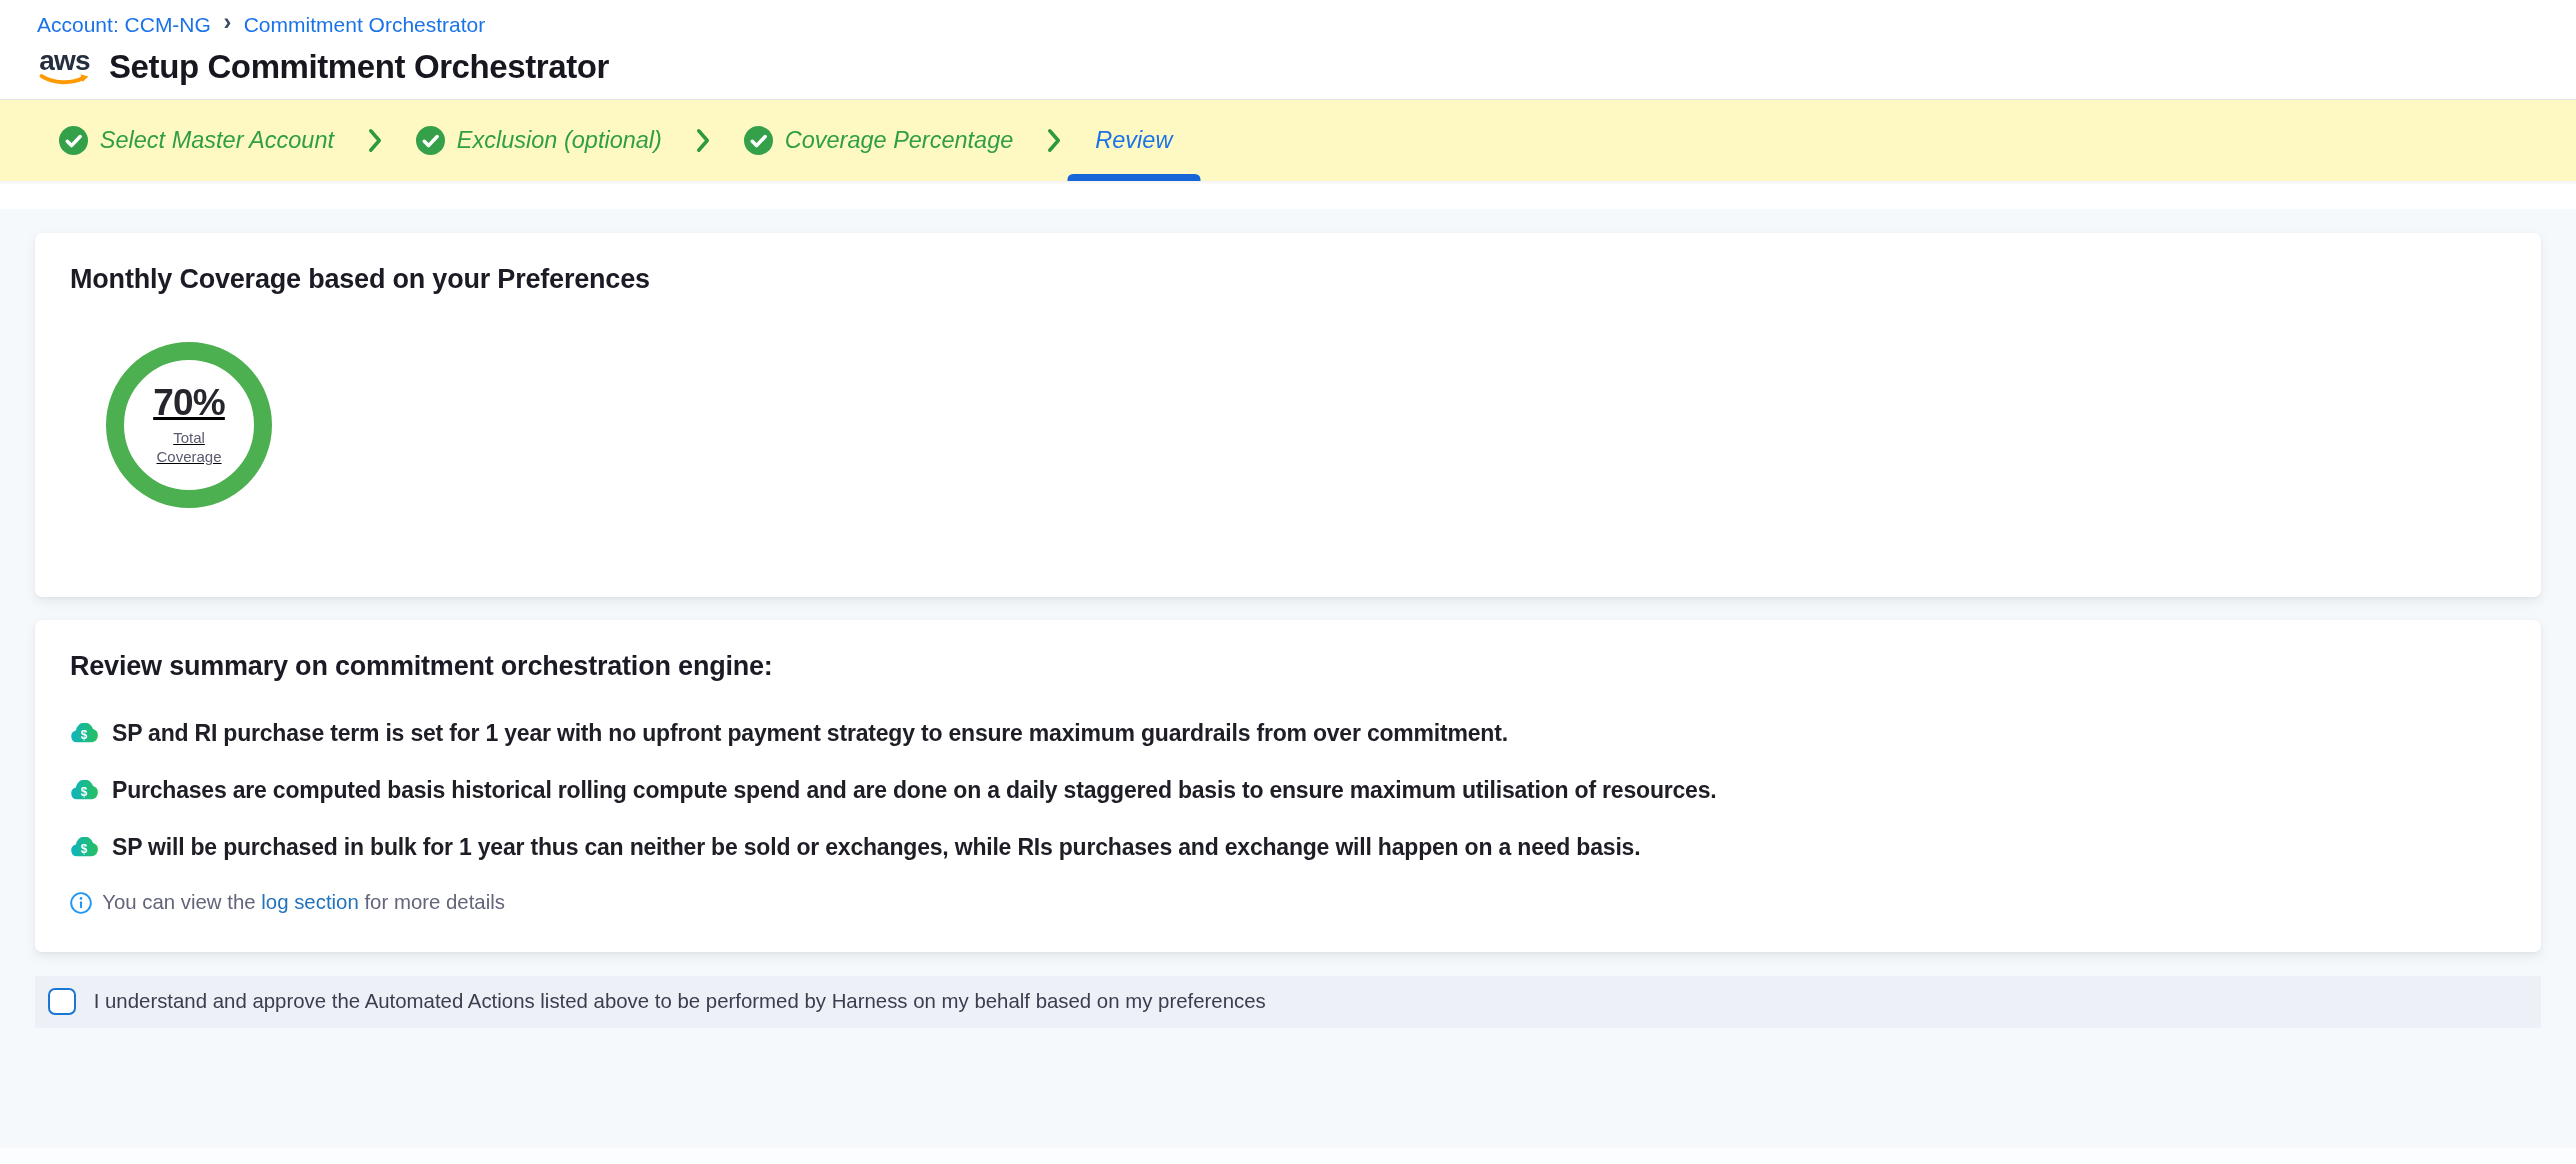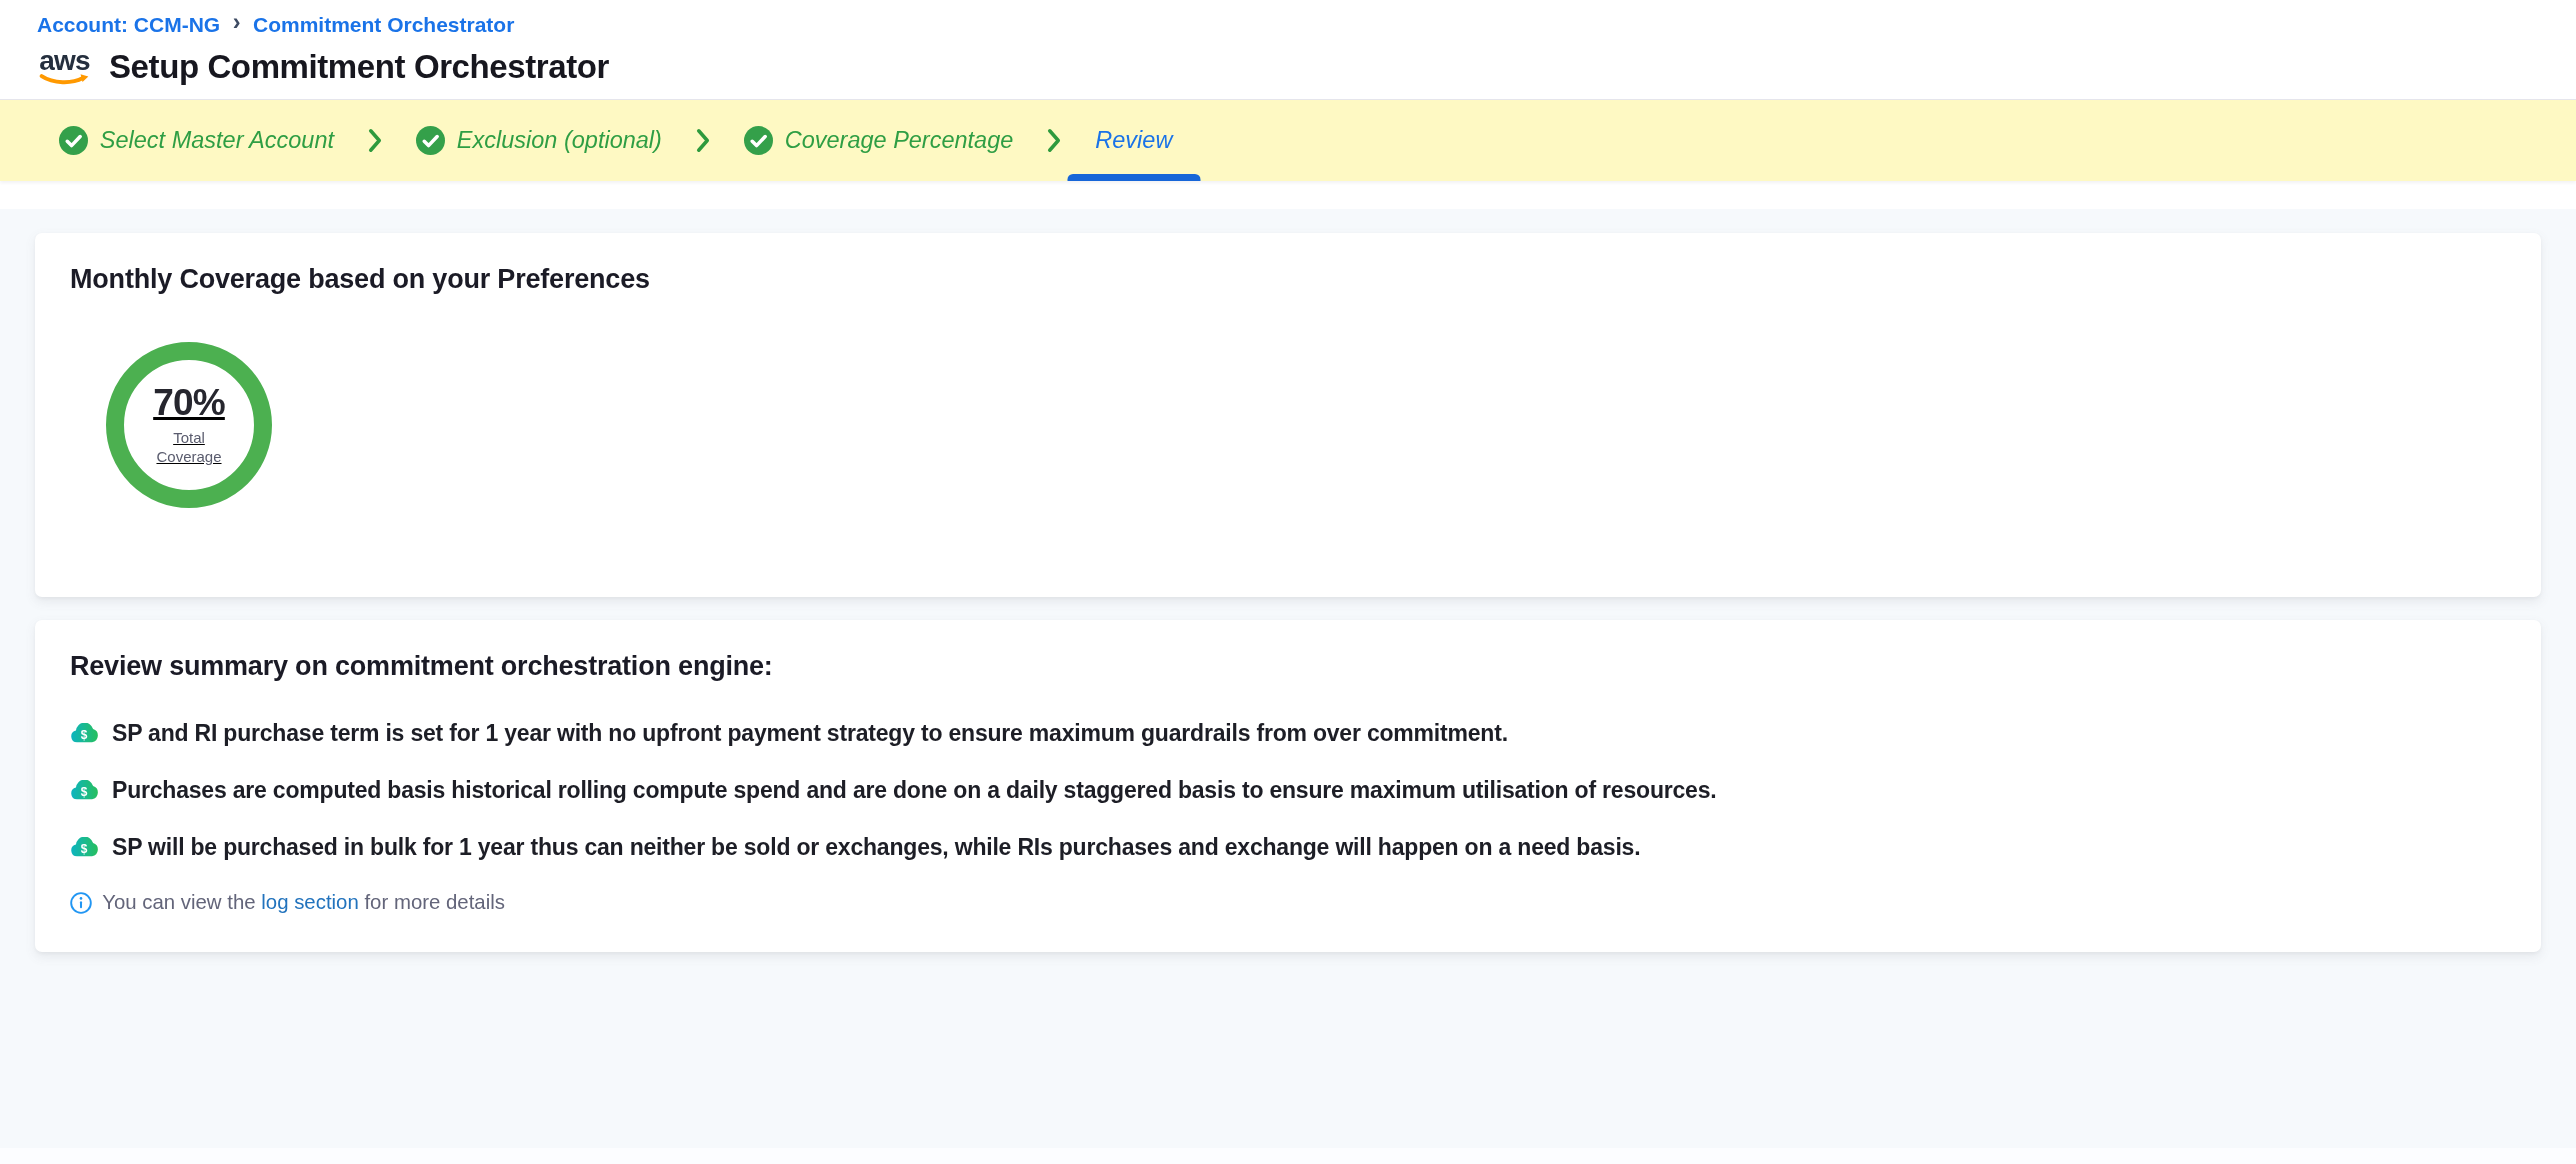--- a/index.html
+++ b/index.html
@@ -5,21 +5,21 @@
   * { box-sizing: border-box; margin: 0; padding: 0; }
   html, body {
     width: 2576px; height: 1164px;
     font-family: "Liberation Sans", sans-serif;
     background: #ffffff;
     overflow: hidden;
   }
   
   .header { background:#ffffff; padding: 12.5px 0 0 37px; height: 99px; }
   .breadcrumb { display:flex; align-items:center; gap:12.5px; font-size:21px; margin-bottom:11px; }
-  .breadcrumb a { color:#1a73e8; text-decoration:none; cursor:pointer;font-weight:bold; }
+  .breadcrumb a { color:#1a73e8; text-decoration:none; cursor:pointer; }
   .crumb-sep { color:#3d4b63; font-size:23.5px; line-height:1; transform:translateY(-1.6px); font-weight:600; }
   .title-row { display:flex; align-items:center; gap:17px; }
   .aws-logo { display:flex; flex-direction:column; align-items:center; width:55px; }
   .aws-word { font-size:28px; font-weight:700; color:#252f3e; letter-spacing:-0.8px; line-height:0.9; }
   .page-title { font-size:33px; font-weight:700; color:#17171f; letter-spacing:-0.4px; }
   
   .tabbar {
     background:#fef9c3; height:82px;
     border-top:1.6px solid #e5e5ec;
     box-shadow:0 1.6px 3.1px rgba(40,41,61,0.06);
@@ -205,16 +205,20 @@
     <div class="info-row">
       <svg class="info-icon" viewBox="0 0 28 28">
         <circle cx="14" cy="14" r="12.5" fill="none" stroke="#2196f3" stroke-width="2.4"></circle>
         <circle cx="14" cy="8.2" r="1.7" fill="#2196f3"></circle>
         <rect x="12.7" y="11.8" width="2.6" height="9" rx="1.3" fill="#2196f3"></rect>
       </svg>
       <span class="info-text"><span>You can view the </span><a>log section</a><span> for more details</span></span>
     </div>
   </div>
 
+  <div class="approval">
+    <input type="checkbox" id="approve" style="">
+    <label for="approve">I understand and approve the Automated Actions listed above to be performed by Harness on my behalf based on my preferences</label>
+  </div>
 
   <div class="bottom-strip"></div>
 </div>
 
 
 </body></html>

